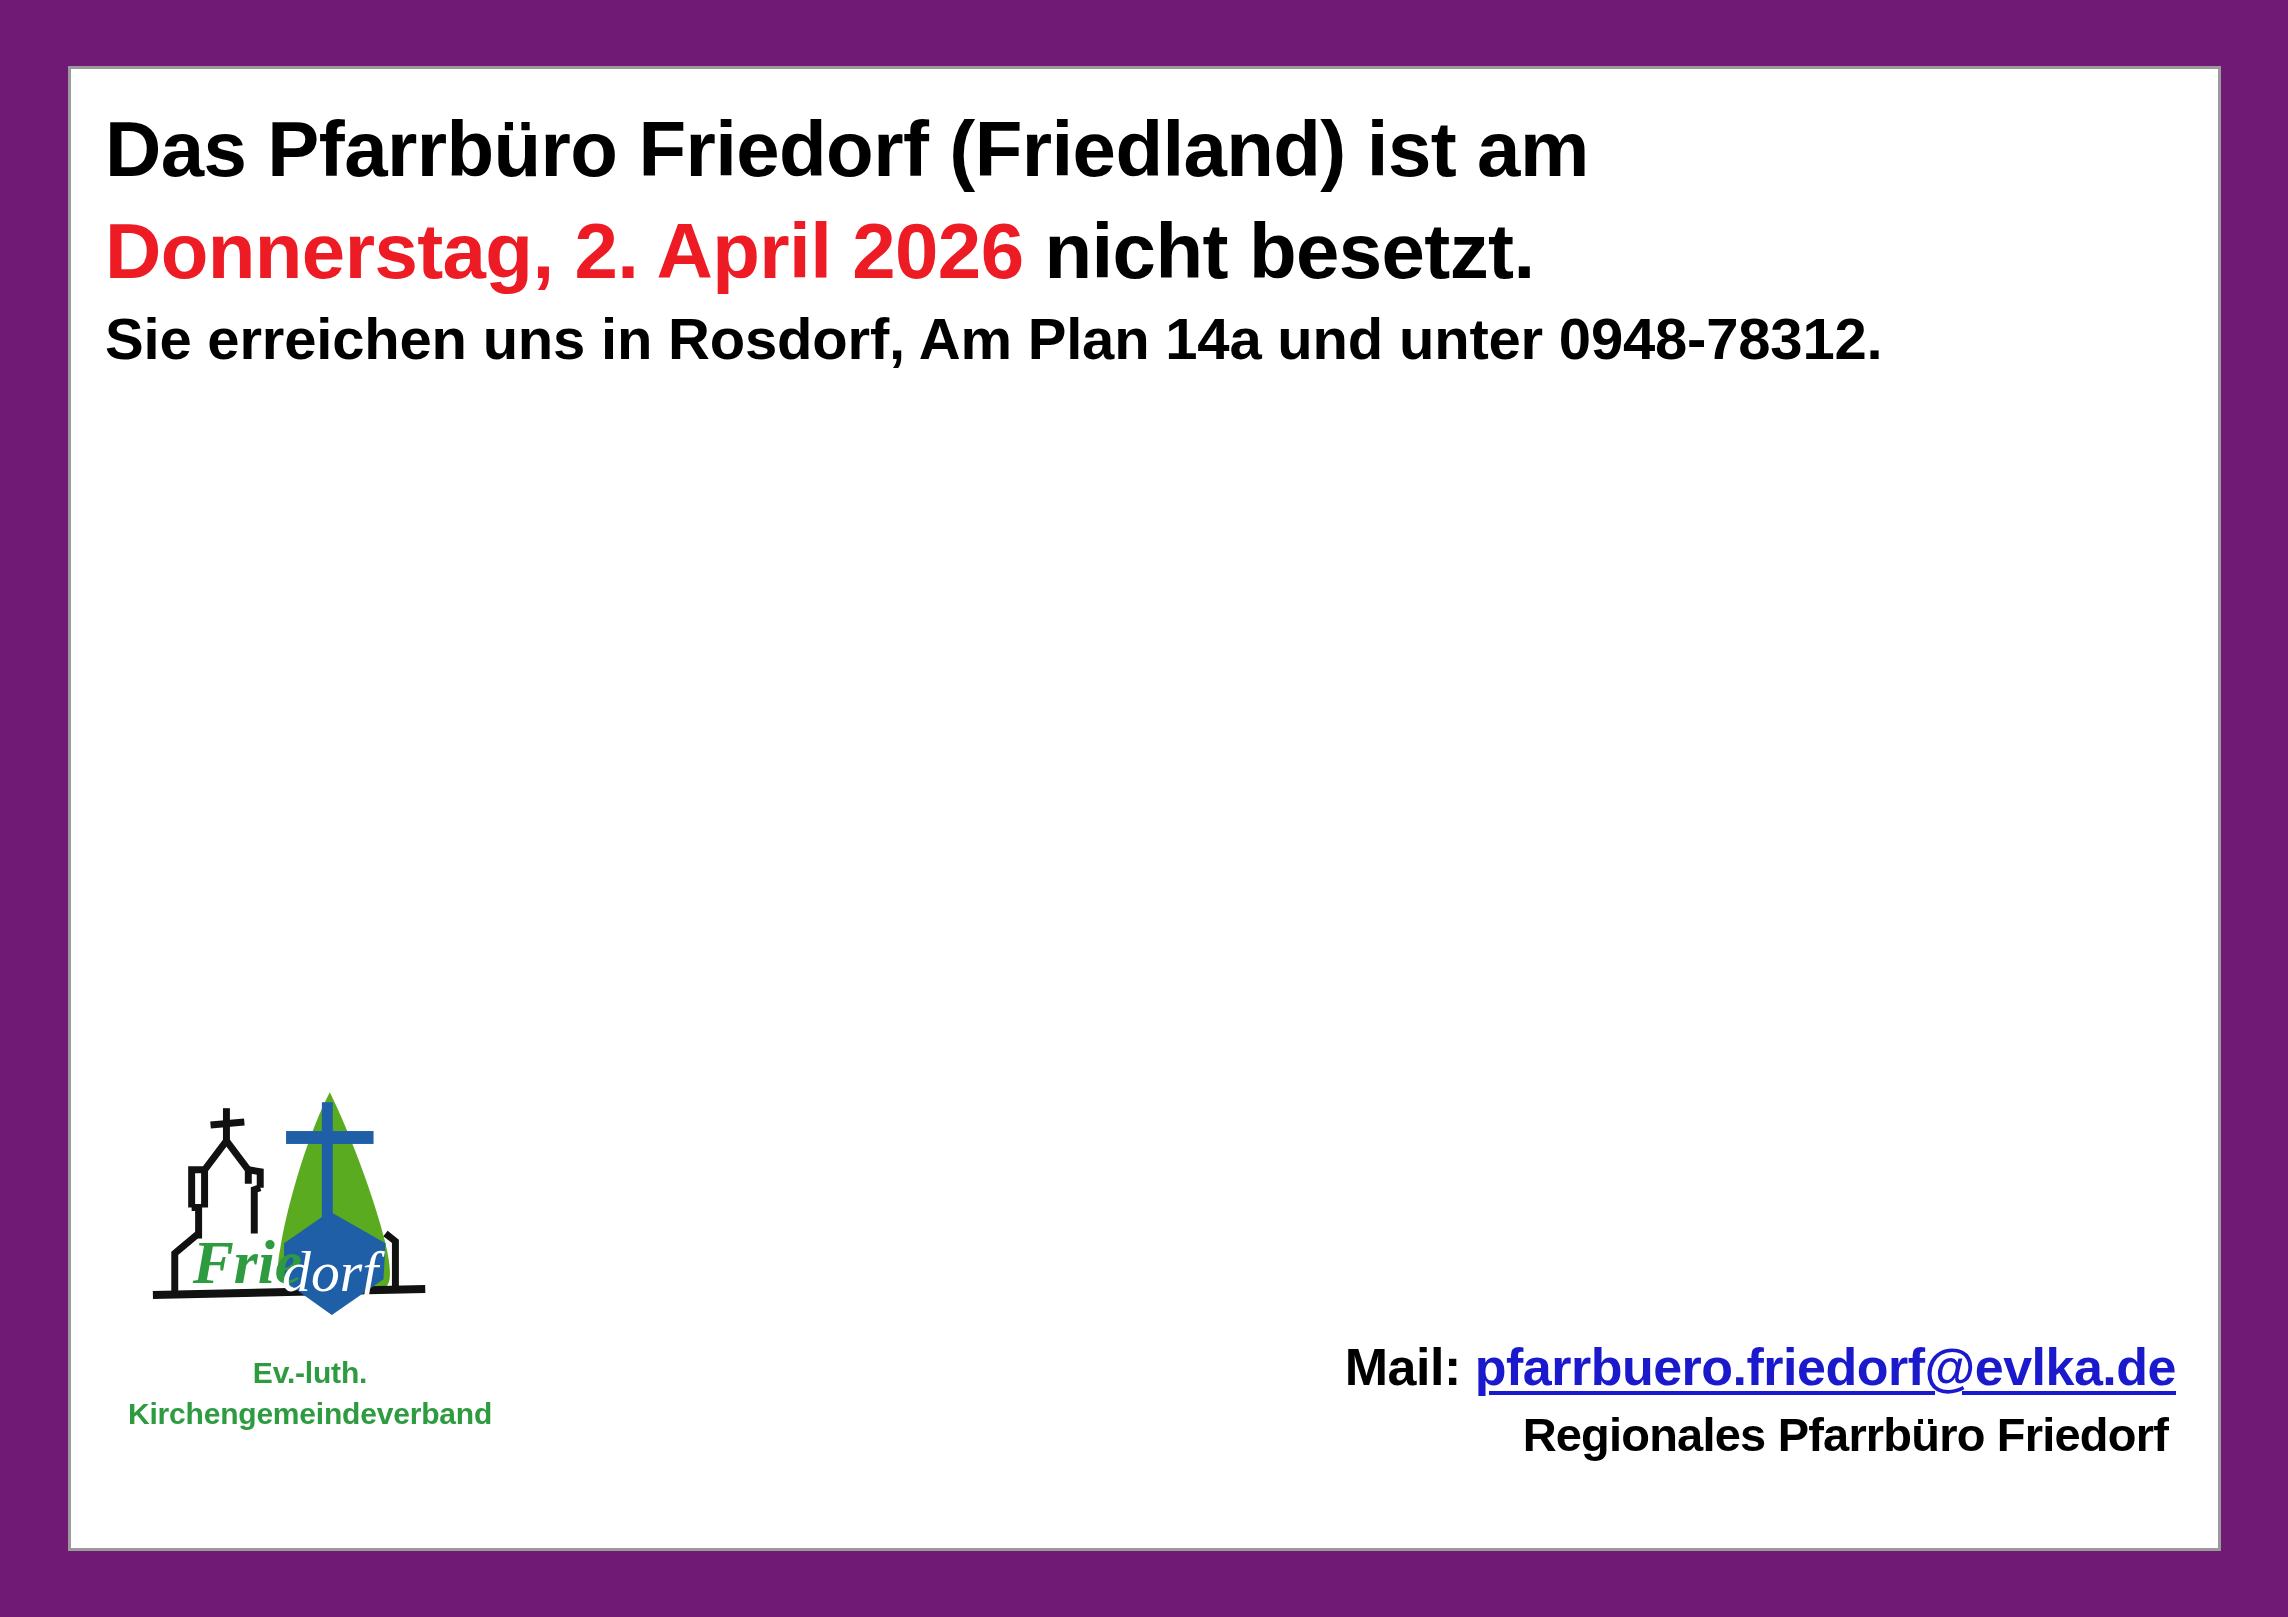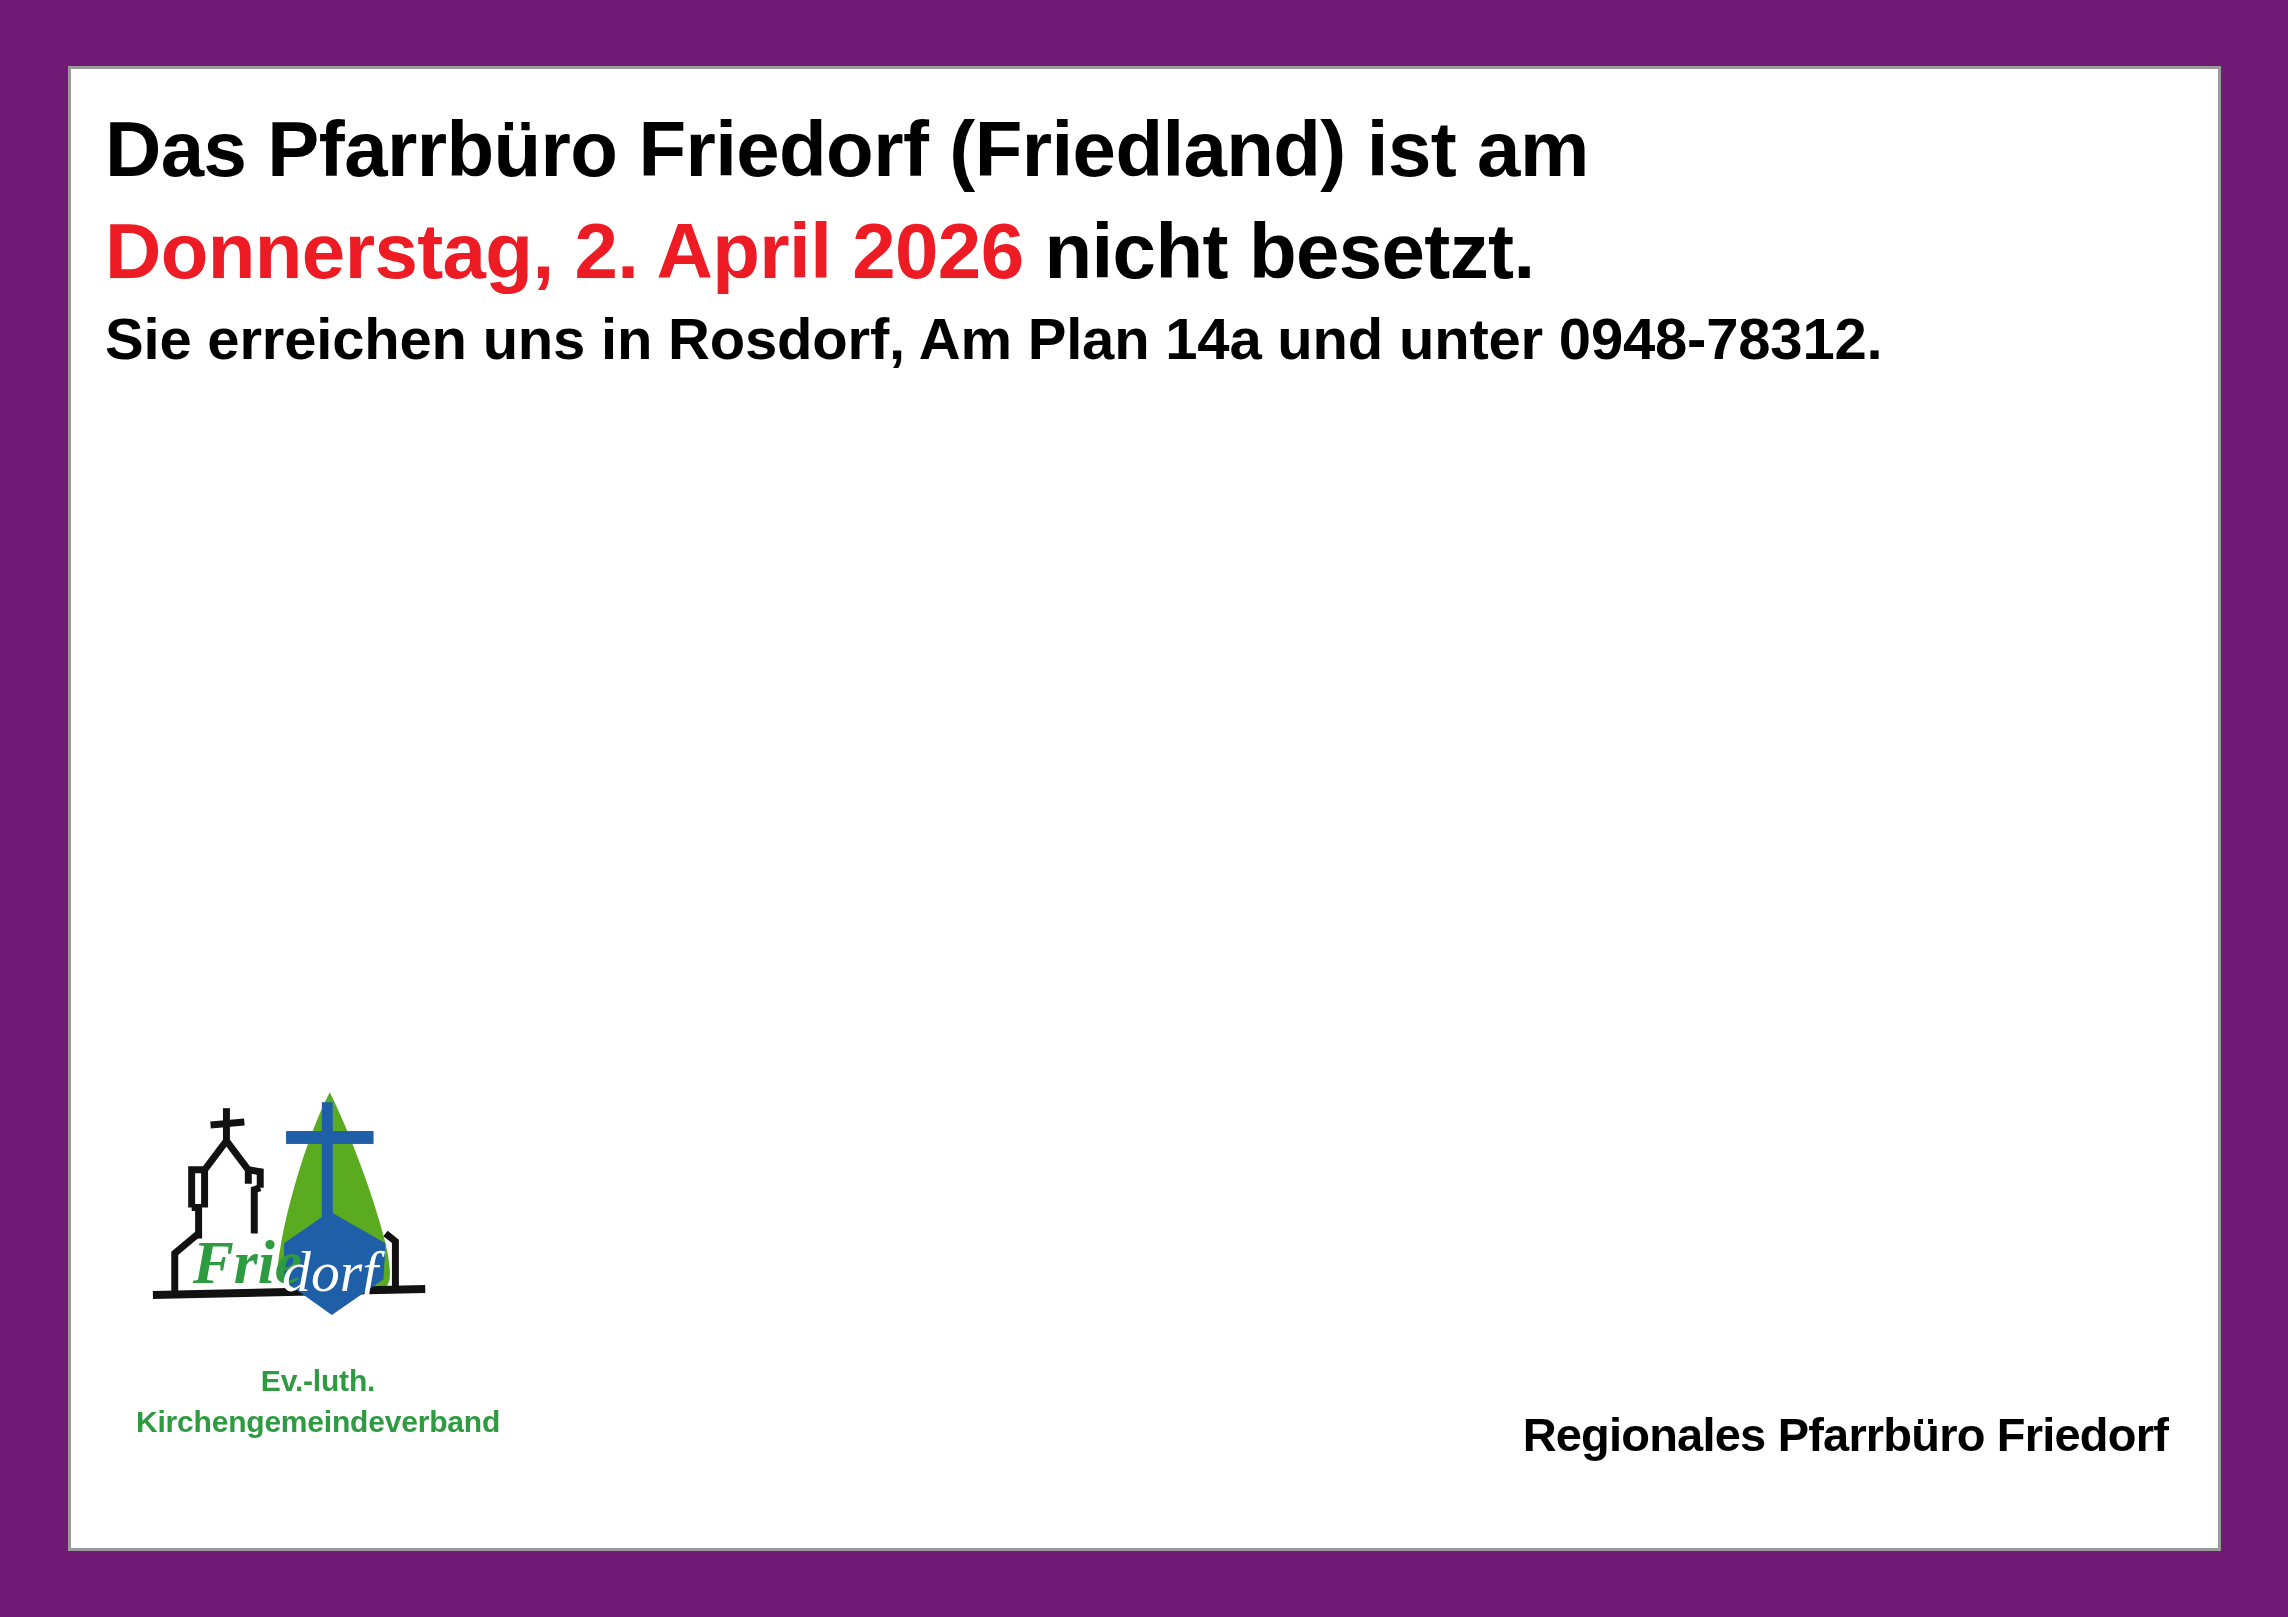--- a/index.html
+++ b/index.html
@@ -85,21 +85,21 @@
     width: 498px;
   }
   #logo-mark {
     position: relative;
     width: 328px;
     height: 269px;
     margin-left: 34px;
   }
   #logo-mark svg { display: block; }
   .logo-caption {
-    margin: 8px;
+    margin: 0;
     text-align: center;
     color: #2E9B40;
     font-weight: bold;
     font-size: 30px;
     line-height: 1.35;
     width: 418px;
     letter-spacing: -0.2px;
   }
 
   
@@ -188,20 +188,22 @@
             <text x="58" y="200" font-family="'Liberation Serif', serif" font-size="62" font-style="italic" font-weight="bold" fill="#2E9B40">Frie</text>
 
             <text x="148" y="208" font-family="'Liberation Serif', serif" font-size="58" font-style="italic" fill="#ffffff">dorf</text>
           </svg>
         </div>
 
         <p class="logo-caption">Ev.-luth. Kirchengemeindeverband</p>
       </div>
 
       <div id="contact-block">
+        <p id="mail-line"><span>Mail:</span>
+          <span id="mail-address">pfarrbuero.friedorf@evlka.de</span></p>
 
         <p id="office-line">Regionales Pfarrbüro Friedorf</p>
       </div>
 
     </div>
   </div>
 </div>
 
 
 </body></html>

